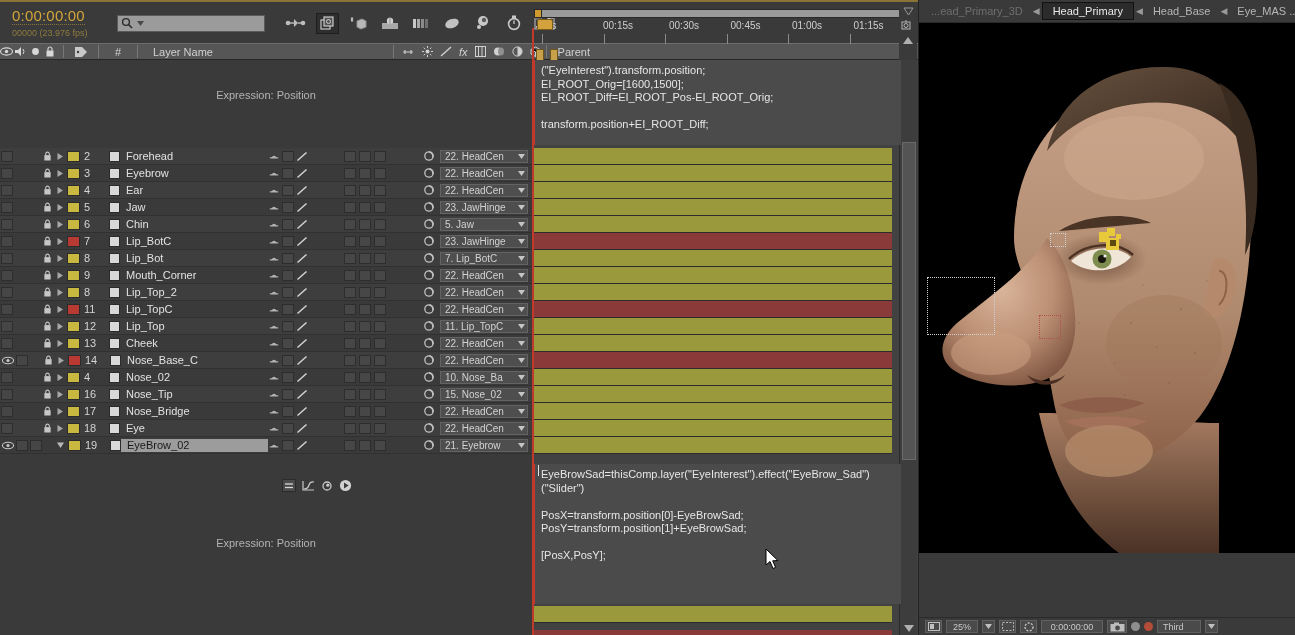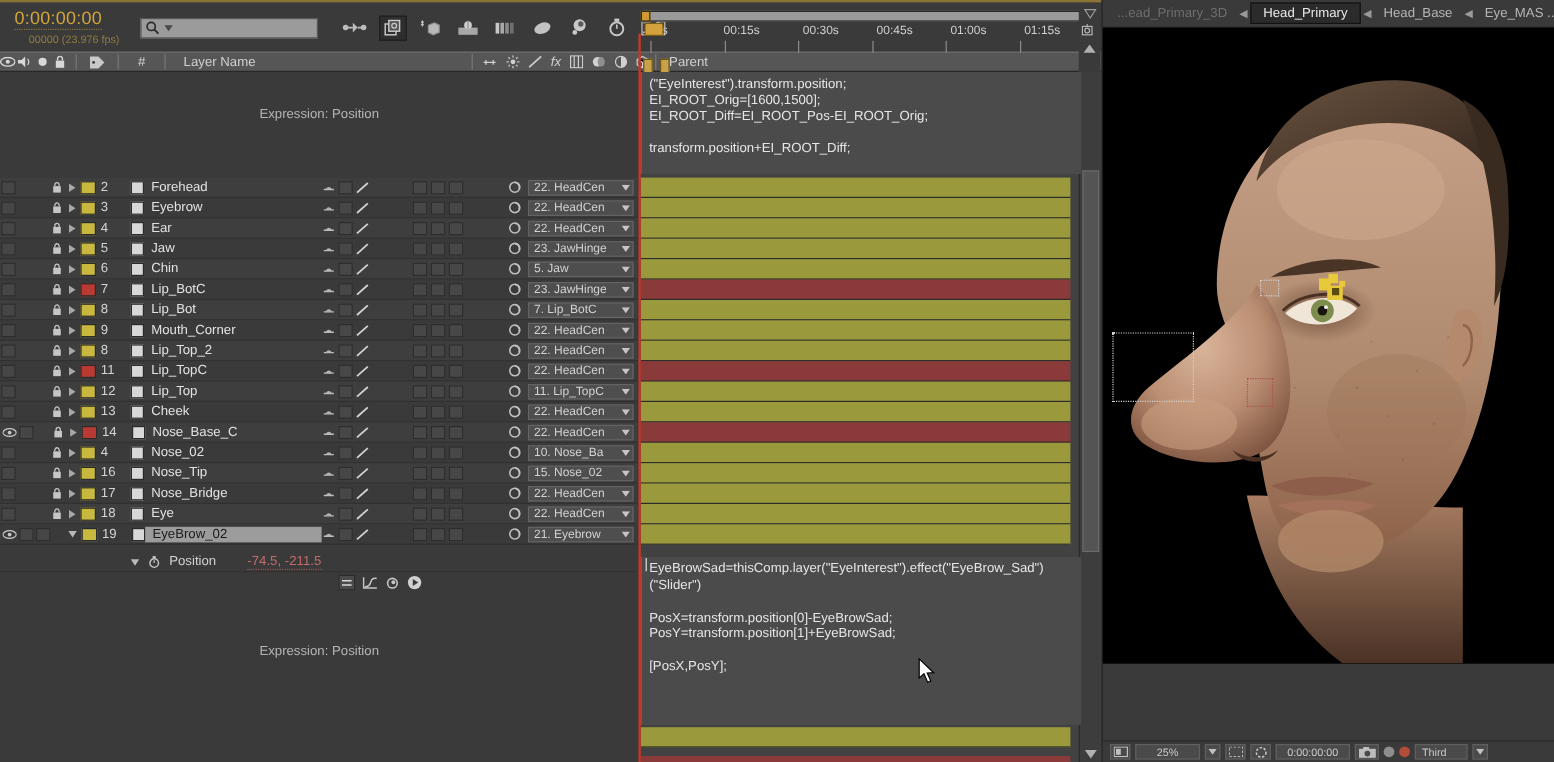--- a/index.html
+++ b/index.html
@@ -15,21 +15,21 @@
   
   .timeline-panel{ position:relative; width:918px; height:635px; background:#3a3a3a;
      border-top:2px solid #8a7435; overflow:hidden; }
 
   
   .tl-top{ position:absolute; left:0; top:3px; height:36px; width:918px;
      background:#3a3a3a; display:flex; align-items:center; }
   .tc-block{ width:105px; padding-left:12px; }
   .tc-main{ color:#d3a53a; font-size:15px; letter-spacing:.2px; line-height:15px;
      border-bottom:1px dotted #8a7435; display:inline-block; padding-bottom:1px;}
-  .tc-sub{ color:#8f7b3e; font-size:9px; line-height:12px; padding-top:2px;margin-left:12px;}
+  .tc-sub{ color:#8f7b3e; font-size:9px; line-height:12px; padding-top:2px;}
   .search-box{ width:148px; height:17px; margin-left:12px; background:#9b9b9b;
      border:1px solid #5a5a5a; display:flex; align-items:center; padding-left:3px; }
   .search-box svg{ display:block; }
   .tbar-icons{ margin-left:20px; display:flex; align-items:center; gap:9px; }
   .ticon{ width:22px; height:20px; display:flex; align-items:center; justify-content:center; }
   .ticon.boxed{ background:#2e2e2e; border:1px solid #1e1e1e; width:23px; height:21px;}
 
   
   .col-head{ position:absolute; left:0; top:41px; width:918px; height:17px;
      background:#565656; border-top:1px solid #6d6d6d; border-bottom:1px solid #272727;
@@ -1198,32 +1198,20 @@
               <div class="psel">
                 <span>21. Eyebrow</span>
                 <svg width="7" height="5" viewBox="0 0 7 5">
                   <polygon points="0,0 7,0 3.5,5" fill="#c5c5c5"></polygon>
                 </svg>
               </div>
             </div>
           </div>
         </div>
 
-      <div class="prow" style="position:absolute;top:400px">
-        <svg class="ptri" width="9" height="9" viewBox="0 0 9 9">
-            <polygon points="1,2 8,2 4.5,7.5" fill="#b9b9b9"></polygon>
-          </svg>
-        <svg class="pstop" width="11" height="11" viewBox="0 0 11 11">
-            <circle cx="5.5" cy="6.2" r="3.6" fill="none" stroke="#c6c6c6" stroke-width="1.2"></circle>
-            <rect x="4.2" y="0.4" width="2.6" height="1.8" fill="#c6c6c6"></rect>
-            <line x1="5.5" y1="6.2" x2="5.5" y2="3.8" stroke="#c6c6c6"></line>
-          </svg>
-        <span class="plabel">Position</span>
-        <span class="pval">-74.5, -211.5</span>
-      </div>
 
       <div class="gfxrow" style="position:absolute;top:417px">
         <div class="gfx">
           <div class="gbox">
             <svg width="10" height="8" viewBox="0 0 10 8">
                 <line x1="1" y1="2" x2="9" y2="2" stroke="#d8d8d8" stroke-width="1.3"></line>
                 <line x1="1" y1="5.5" x2="9" y2="5.5" stroke="#d8d8d8" stroke-width="1.3"></line>
               </svg>
           </div>
           <svg width="13" height="12" viewBox="0 0 13 12">
@@ -1506,21 +1494,21 @@
       </div>
     </div>
 
     <div class="comp-bottom">
       <div class="cb-icon">
         <svg width="12" height="9" viewBox="0 0 12 9">
             <rect x="0.5" y="0.5" width="11" height="8" fill="none" stroke="#c0c0c0"></rect>
             <rect x="2" y="2" width="4" height="5" fill="#c0c0c0"></rect>
           </svg>
       </div>
-      <div class="cb-item" style="width:54px">25%</div>
+      <div class="cb-item" style="width:32px">25%</div>
       <div class="cb-icon" style="width:13px">
         <svg width="7" height="5" viewBox="0 0 7 5">
             <polygon points="0,0 7,0 3.5,5" fill="#c0c0c0"></polygon>
           </svg>
       </div>
       <div class="cb-icon">
         <svg width="12" height="9" viewBox="0 0 12 9">
             <rect x="0.5" y="0.5" width="11" height="8" fill="none" stroke="#b8b8b8" stroke-dasharray="2 1.5"></rect>
           </svg>
       </div>

